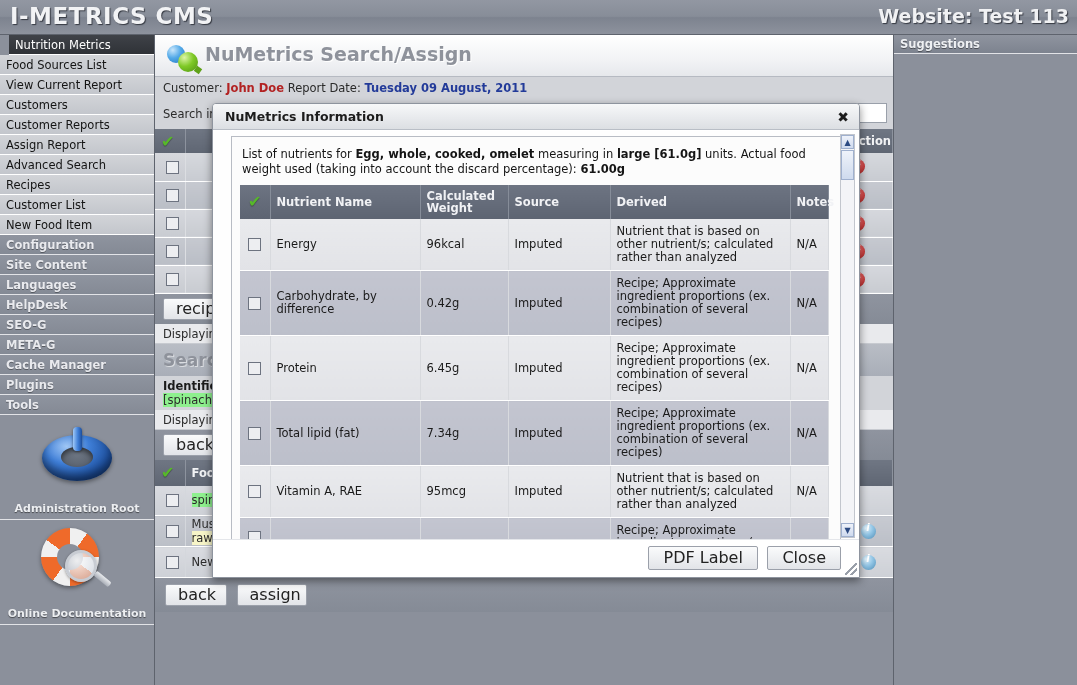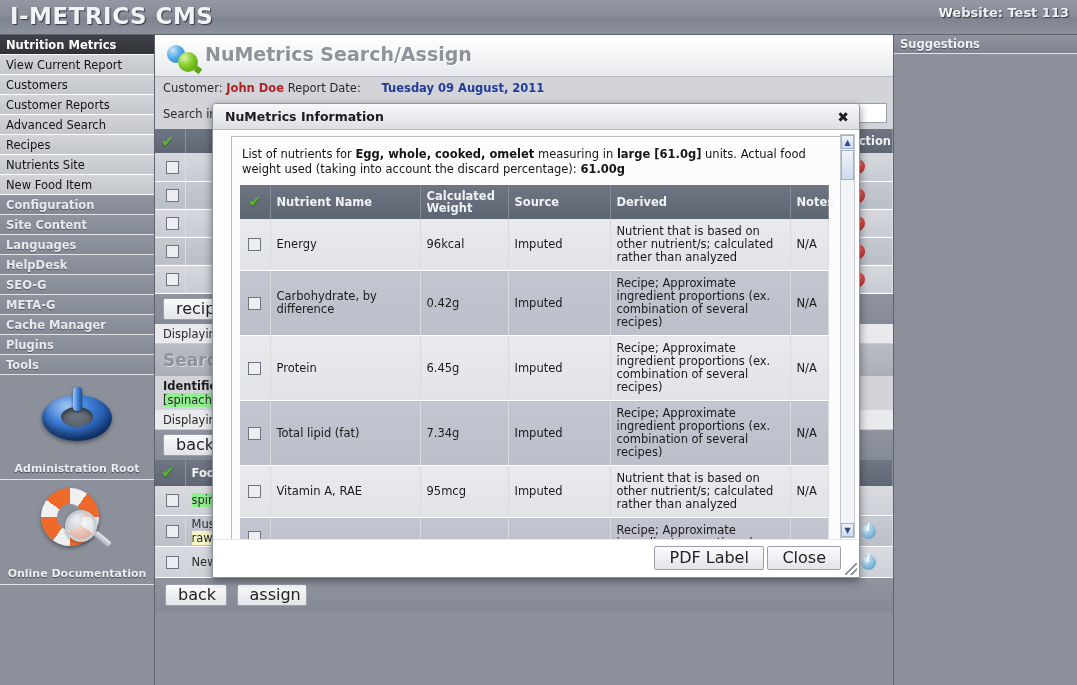--- a/index.html
+++ b/index.html
@@ -21,42 +21,42 @@
     border-bottom: 1px solid #5e636d;
   }
   .brand {
     position: absolute; left: 10px; top: 3px;
     font-size: 23px; font-weight: bold; color: #f2f3f5;
     letter-spacing: 0.5px;
     text-shadow: 1px 1px 1px rgba(40,44,52,.85);
   }
   .site-title {
     position: absolute; right: 8px; top: 5px;
-    font-size: 13px; font-weight: bold; color: #f0f1f3;
+    font-size: 19px; font-weight: bold; color: #f0f1f3;
     text-shadow: 1px 1px 1px rgba(40,44,52,.85);
   }
 
   
   .sidebar {
     position: absolute; left: 0; top: 35px; width: 155px; height: 650px;
     background: #8b909b;
     border-right: 1px solid #5e636d;
   }
   .menu-item {
     height: 20px; line-height: 20px;
     padding-left: 6px;
     font-size: 11.5px;
     color: #141414;
     background: linear-gradient(to bottom, #d2d4d8 0%, #c3c6cc 100%);
     border-bottom: 1px solid #ffffff;
     white-space: nowrap; overflow: hidden;
   }
   .menu-item.active {
     background: linear-gradient(to bottom, #3f4248 0%, #2f3237 100%);
-    color: #ffffff; font-weight: bold;
+    color: #ffffff; font-weight: normal; margin-left: 9px;
   }
   .menu-item.section {
     background: linear-gradient(to bottom, #8f949f 0%, #848a95 100%);
     color: #e9eaee; font-weight: bold;
     border-bottom: 1px solid #e2e3e7;
     text-shadow: 0 1px 0 rgba(0,0,0,.35);
   }
   .side-tile {
     height: 105px; position: relative;
     border-bottom: 1px solid #e2e3e7;
@@ -146,21 +146,21 @@
     content: ""; position: absolute; left: 17px; top: 15px; width: 6px; height: 6px;
     background: #5fa218; transform: rotate(35deg);
   }
 
   .cust-line {
     height: 22px; line-height: 22px; padding-left: 8px;
     font-size: 11.5px; color: #2a2a2a;
     background: #d2d4d9;
   }
   .cust-line .cname { color: #b22222; font-weight: bold; }
-  .cust-line .cdate { color: #223a99; font-weight: bold; margin-left: 17px; }
+  .cust-line .cdate { color: #223a99; font-weight: bold; }
 
   .search-in-row {
     height: 30px; line-height: 30px; padding-left: 8px;
     background: #d2d4d9; font-size: 11.5px;
     position: relative;
   }
   .search-in-row .sel-box {
     position: absolute; right: 6px; top: 4px; width: 110px; height: 20px;
     background: #ffffff; border: 1px solid #9aa0aa;
   }
@@ -352,26 +352,28 @@
 <div id="root">
 
   <div class="topbar">
     <div class="brand">I-METRICS CMS</div>
     <div class="site-title">Website: Test 113</div>
   </div>
 
   <div class="sidebar">
     <div id="menu-host">
         <div class="menu-item active">Nutrition Metrics</div>
+        <div class="menu-item">Food Sources List</div>
         <div class="menu-item">View Current Report</div>
         <div class="menu-item">Customers</div>
         <div class="menu-item">Customer Reports</div>
+        <div class="menu-item">Assign Report</div>
         <div class="menu-item">Advanced Search</div>
         <div class="menu-item">Recipes</div>
-        <div class="menu-item">Nutrients Site</div>
+        <div class="menu-item">Customer List</div>
         <div class="menu-item">New Food Item</div>
         <div class="menu-item section">Configuration</div>
         <div class="menu-item section">Site Content</div>
         <div class="menu-item section">Languages</div>
         <div class="menu-item section">HelpDesk</div>
         <div class="menu-item section">SEO-G</div>
         <div class="menu-item section">META-G</div>
         <div class="menu-item section">Cache Manager</div>
         <div class="menu-item section">Plugins</div>
         <div class="menu-item section">Tools</div>
@@ -602,19 +604,19 @@
 
     <div class="modal-scroll">
       <div class="sc-arrow">▲</div>
       <div class="sc-thumb"></div>
       <div class="sc-arrow bot">▼</div>
     </div>
 
     <div class="modal-foot">
       <div class="btns">
         <span class="btn">PDF Label</span>
-        <span class="btn" style="margin-left:0">Close</span>
+        <span class="btn" style="margin-left:6px">Close</span>
       </div>
       <div class="grip"></div>
     </div>
   </div>
 
 </div>
 
 </body></html>

